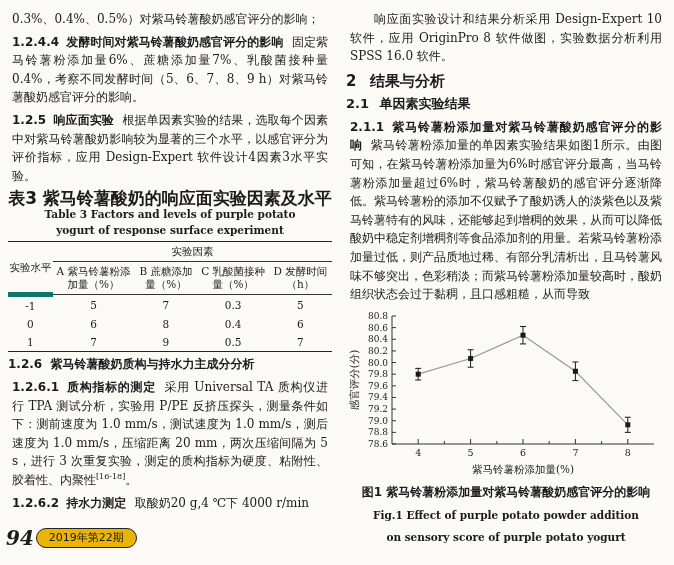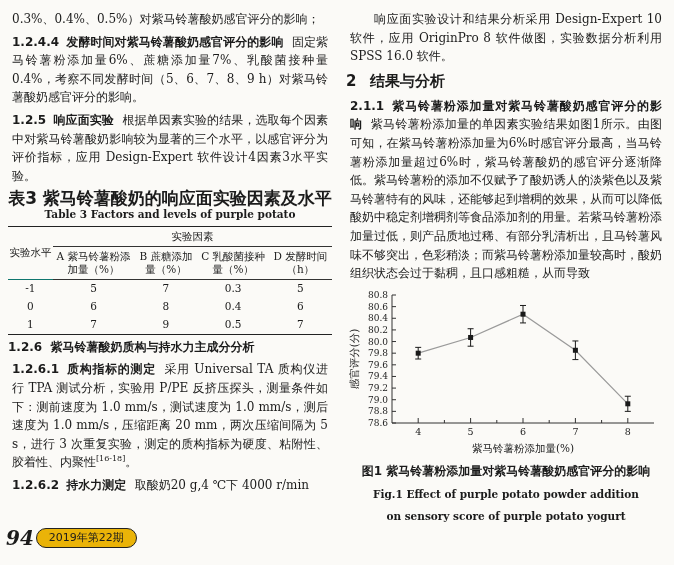--- a/index.html
+++ b/index.html
@@ -18,21 +18,21 @@
   .indent{text-indent:2em;}
   sup{font-size:8px;line-height:0;}
   
   .tbl-caption-zh{margin:3px 0 0 0;text-align:center;font-size:17px;font-weight:700;
     font-family:"DejaVu Sans","Liberation Sans",sans-serif;line-height:18px;}
   .tbl-caption-en{margin:0;text-align:center;font-size:10.5px;font-weight:700;line-height:15.5px;}
   table.factors{width:100%;border-collapse:collapse;margin-top:3px;
     border-top:1.6px solid #222;border-bottom:1.6px solid #222;
     font-size:10.5px;line-height:13px;}
   table.factors th,table.factors td{font-weight:400;text-align:center;padding:2px 1px;}
-  table.factors th.corner{border-bottom:1px solid #0f766e;}
+  table.factors th.corner{border-bottom:5px solid #0f766e;}
   table.factors th.group{border-bottom:1px solid #333;padding:3px 0;}
   table.factors tr.colrow th{border-bottom:1px solid #333;padding:3px 2px;}
   table.factors tbody td{padding:2.5px 1px;}
   
   .h2{margin:3px 0 1px 0;font-size:15px;font-weight:700;
     font-family:"DejaVu Sans","Liberation Sans",sans-serif;line-height:23px;}
   .h2 .num{margin-right:.9em;}
   .h21{margin:0 0 1px 0;font-size:13px;font-weight:700;
     font-family:"DejaVu Sans","Liberation Sans",sans-serif;line-height:20px;}
   .h21 .num{margin-right:.8em;}
@@ -59,20 +59,21 @@
 
   <div class="col col-left">
     <p class="body"><span>0.3%、0.4%、0.5%）对紫马铃薯酸奶感官评分的影响；</span></p>
 
     <p class="body"><span class="secnum">1.2.4.4</span><span class="sechead">发酵时间对紫马铃薯酸奶感官评分的影响</span><span>固定紫马铃薯粉添加量6%、蔗糖添加量7%、乳酸菌接种量0.4%，考察不同发酵时间（5、6、7、8、9 h）对紫马铃薯酸奶感官评分的影响。</span></p>
 
     <p class="body"><span class="secnum">1.2.5</span><span class="sechead">响应面实验</span><span>根据单因素实验的结果，选取每个因素中对紫马铃薯酸奶影响较为显著的三个水平，以感官评分为评价指标，应用 Design-Expert 软件设计4因素3水平实验。</span></p>
 
     <p class="tbl-caption-zh">表3 紫马铃薯酸奶的响应面实验因素及水平</p>
     <p class="tbl-caption-en">Table 3 Factors and levels of purple potato</p>
+    <p class="tbl-caption-en">yogurt of response surface experiment</p>
 
     <table class="factors">
       <colgroup>
           <col style="width:44px">
           <col style="width:80px">
           <col style="width:62px">
           <col style="width:70px">
           <col style="width:62px">
         </colgroup>
       <thead>
@@ -117,20 +118,21 @@
     <p class="body"><span class="secnum">1.2.6.1</span><span class="sechead">质构指标的测定</span><span>采用 Universal TA 质构仪进行 TPA 测试分析，实验用 P/PE 反挤压探头，测量条件如下：测前速度为 1.0 mm/s，测试速度为 1.0 mm/s，测后速度为 1.0 mm/s，压缩距离 20 mm，两次压缩间隔为 5 s，进行 3 次重复实验，测定的质构指标为硬度、粘附性、胶着性、内聚性</span><sup>[16-18]</sup><span>。</span></p>
 
     <p class="body"><span class="secnum">1.2.6.2</span><span class="sechead">持水力测定</span><span>取酸奶20 g,4 ℃下 4000 r/min</span></p>
   </div>
 
   <div class="col col-right">
     <p class="body indent"><span>响应面实验设计和结果分析采用 Design-Expert 10 软件，应用 OriginPro 8 软件做图，实验数据分析利用 SPSS 16.0 软件。</span></p>
 
     <p class="h2"><span class="num">2</span><span>结果与分析</span></p>
 
+    <p class="h21"><span class="num">2.1</span><span>单因素实验结果</span></p>
 
     <p class="body"><span class="secnum">2.1.1</span><span class="sechead">紫马铃薯粉添加量对紫马铃薯酸奶感官评分的影响</span><span>紫马铃薯粉添加量的单因素实验结果如图1所示。由图可知，在紫马铃薯粉添加量为6%时感官评分最高，当马铃薯粉添加量超过6%时，紫马铃薯酸奶的感官评分逐渐降低。紫马铃薯粉的添加不仅赋予了酸奶诱人的淡紫色以及紫马铃薯特有的风味，还能够起到增稠的效果，从而可以降低酸奶中稳定剂增稠剂等食品添加剂的用量。若紫马铃薯粉添加量过低，则产品质地过稀、有部分乳清析出，且马铃薯风味不够突出，色彩稍淡；而紫马铃薯粉添加量较高时，酸奶组织状态会过于黏稠，且口感粗糙，从而导致</span></p>
 
     <figure class="chart">
       <svg id="chart-svg" class="chart-svg" width="322" height="174" viewBox="0 0 322 174">
           <line x1="46" y1="8" x2="46" y2="136" stroke="#333333" stroke-width="1"></line>
           <line x1="46" y1="136" x2="308" y2="136" stroke="#333333" stroke-width="1"></line>
           <line x1="46" y1="136" x2="50" y2="136" stroke="#333333" stroke-width="1"></line>
           <text x="42" y="139" text-anchor="end" font-size="9" fill="#222">78.6</text>
           <line x1="46" y1="124.36363636363622" x2="50" y2="124.36363636363622" stroke="#333333" stroke-width="1"></line>

